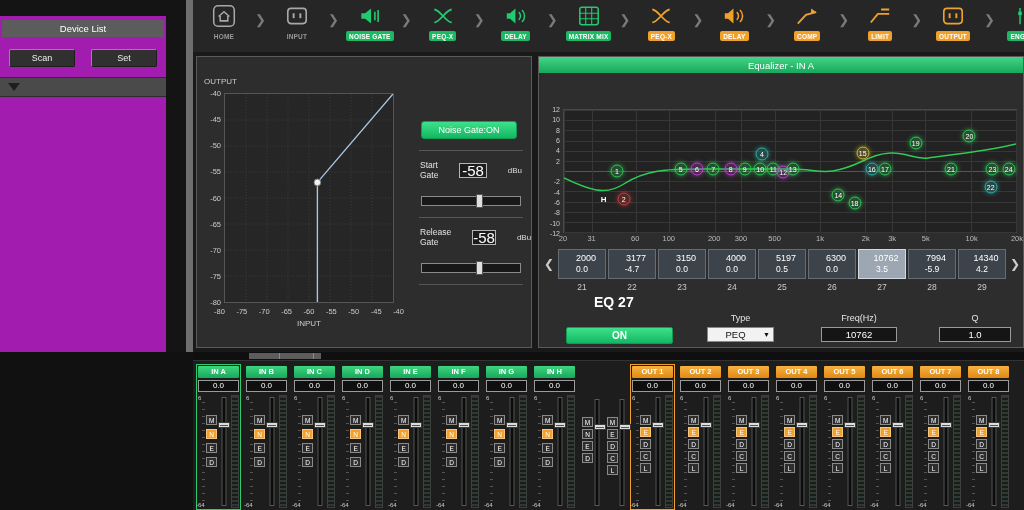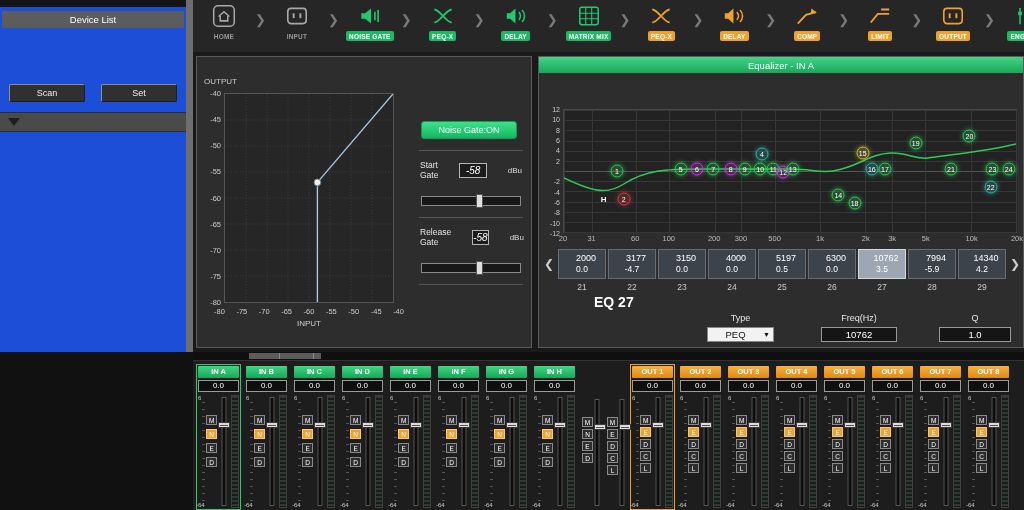--- a/index.html
+++ b/index.html
@@ -1,21 +1,21 @@
 <!DOCTYPE html>
 <html><head>
 <meta charset="utf-8">
 <style>
   * { box-sizing:border-box; margin:0; padding:0; }
   html,body { width:1024px; height:510px; }
   body { position:relative; background:#141414; font-family:"Liberation Sans",sans-serif; overflow:hidden; color:#ddd; }
-  button { font-family:inherit; cursor:pointer;margin-top:44px; }
+  button { font-family:inherit; cursor:pointer; }
 
   
-  .sidebar { position:absolute; left:0; top:7px; width:186px; height:352px; background:#1d4ed8; }
+  .sidebar { position:absolute; left:0; top:16px; width:166px; height:352px; background:#a21caf; }
   .sb-header { margin:4px 2px 0; height:17px; line-height:17px; background:#5c5c5c; color:#fff; font-size:9.5px; text-align:center; }
   .sb-btns { display:flex; gap:16px; padding:12px 9px 10px; }
   .sb-btn { flex:1; height:18px; background:#303030; border:1px solid #8d8d8d; border-bottom-color:#1d1d1d; border-right-color:#1d1d1d; color:#eee; font-size:9px; border-radius:2px; }
   .sb-drop { height:20px; background:#4a4a4a; display:flex; align-items:center; padding-left:8px; border-top:1px solid #2c2c2c; border-bottom:1px solid #2c2c2c; cursor:pointer; }
   .sb-tri { width:0; height:0; border-left:6px solid transparent; border-right:6px solid transparent; border-top:8px solid #1e1e1e; }
   .sb-scrollbar { position:absolute; left:186px; top:0; width:7px; height:352px; background:#6e6e6e; }
   .bl-void { position:absolute; left:0; top:352px; width:193px; height:158px; background:#111; }
 
   
   .toolbar { position:absolute; left:193px; top:0; width:831px; height:52px; background:#262626; display:flex; align-items:flex-start; padding-top:3px; overflow:hidden; }
@@ -42,21 +42,21 @@
   .ng-ylab { position:absolute; left:7px; top:20px; font-size:8px; color:#ccc; }
   .ng-yticks { position:absolute; left:2px; top:32px; width:22px; height:218px; display:flex; flex-direction:column; justify-content:space-between; align-items:flex-end; font-size:7.5px; color:#ccc; }
   .ng-plot { position:absolute; left:27px; top:36px; width:170px; height:210px; background:#262626; border:1px solid #555; }
   .ng-xticks { position:absolute; left:17px; top:250px; width:190px; display:flex; justify-content:space-between; font-size:7.5px; color:#ccc; }
   .ng-xlab { position:absolute; left:27px; top:262px; width:170px; text-align:center; font-size:8px; color:#ccc; }
   .ng-right { position:absolute; left:222px; top:60px; width:104px; }
   .ng-on { display:block; width:96px; height:18px; margin:4px 0 0 2px; background:linear-gradient(#3fe08a,#13b763); border:1px solid #0e9b52; border-radius:3px; color:#fff; font-size:9px; }
   .ng-sep { border-top:1px solid #565656; margin:11px 0 9px; }
   .ng-field { display:flex; align-items:center; gap:21px; margin:2px 1px 16px; }
   .ng-flabel { flex:1; font-size:8.5px; color:#e5e5e5; }
-  .ng-fbox { width:30px; height:15px; line-height:14px; background:#1c1c1c; border:1px solid #b5b5b5; text-align:center; font-size:10px; color:#fff;font-style:italic; }
+  .ng-fbox { width:30px; height:15px; line-height:14px; background:#1c1c1c; border:1px solid #b5b5b5; text-align:center; font-size:15px; color:#fff; }
   .ng-funit { font-size:8px; color:#ddd; }
   .ng-slider { position:relative; height:10px; background:#181818; border:1px solid #8b8b8b; margin:0 2px 2px; }
   .ng-thumb { position:absolute; top:-3px; width:7px; height:14px; background:#e0e0e0; border:1px solid #555; }
 
   
   .eq-window { left:538px; top:56px; width:486px; height:292px; }
   .eq-btnrow { position:absolute; left:16px; top:22px; width:462px; display:flex; gap:18px; }
   .eq-btn { flex:1; height:16px; font-size:9px; background:#454545; border:1px solid #292929; color:#eee; }
   .eq-btn.primary { background:linear-gradient(#3fe08a,#13b763); border-color:#0e9b52; color:#fff; }
   .eq-ylabels { position:absolute; left:4px; top:52px; width:19px; height:124px; }

